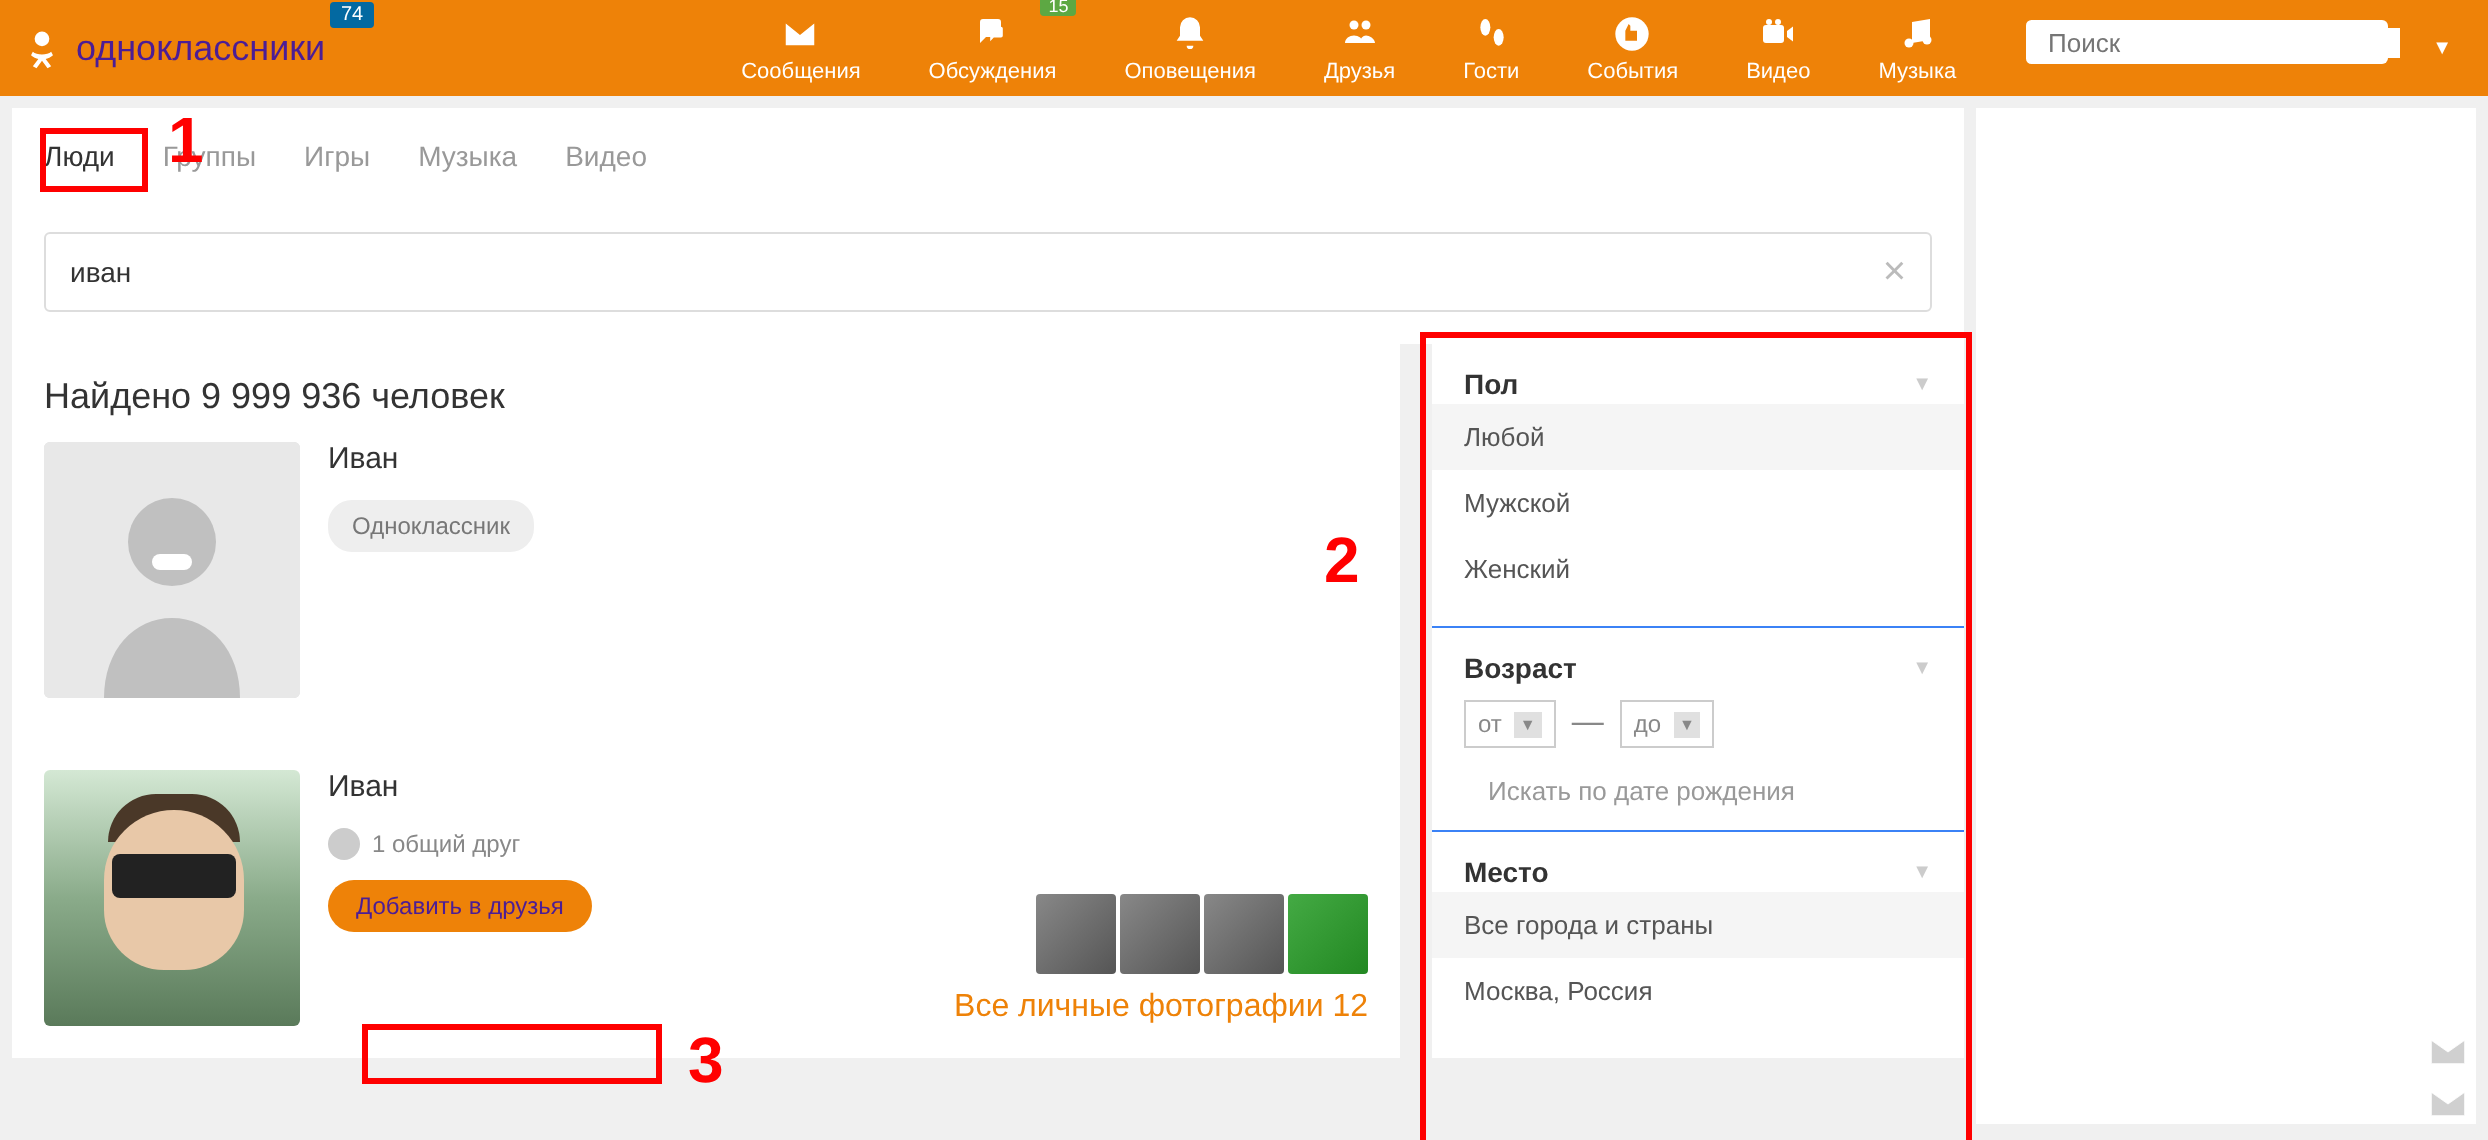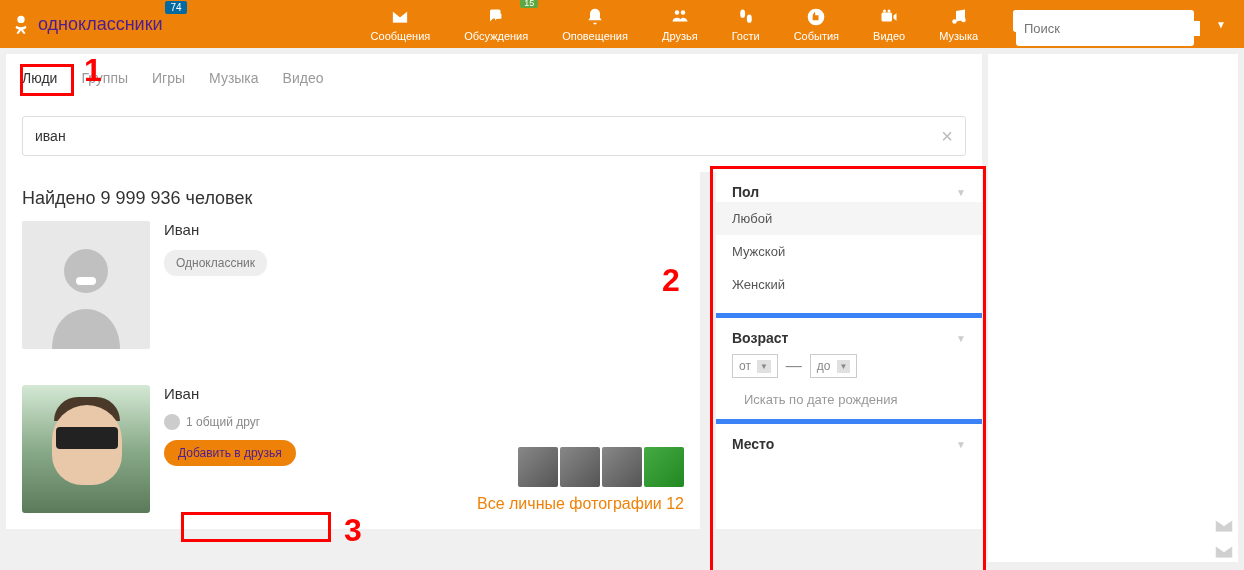--- a/index.html
+++ b/index.html
@@ -9,21 +9,21 @@
 .logo-section { display: flex; align-items: center; position: relative; }
 .logo-icon { width: 22px; height: 22px; margin-right: 6px; }
 .logo-text { color: #4c1d95; font-size: 18px; font-weight: 500; }
 .logo-badge { position: absolute; top: -12px; right: -24px; background: #0369a1; color: #fff; font-size: 10px; padding: 1px 5px; border-radius: 2px; }
 
 .nav { display: flex; margin-left: 200px; gap: 18px; }
 .nav-item { display: flex; flex-direction: column; align-items: center; color: #fff; font-size: 11px; position: relative; cursor: pointer; padding: 4px 8px; }
 .nav-icon { width: 24px; height: 22px; display: flex; align-items: center; justify-content: center; margin-bottom: 2px; }
 .nav-badge { position: absolute; top: -4px; right: -2px; background: #5da843; color: #fff; font-size: 9px; padding: 0 4px; border-radius: 2px; }
 
-.search-box { position: absolute; right: 50px; top: 10px; width: 178px; height: 36px; background: #fff; border-radius: 3px; display: flex; align-items: center; padding: 0 8px; }
+.search-box { position: absolute; right: 50px; top: 10px; width: 178px; height: 22px; background: #fff; border-radius: 3px; display: flex; align-items: center; padding: 0 8px; }
 .search-input { border: none; outline: none; flex: 1; font-size: 13px; color: #999; }
 .search-glass { width: 14px; height: 14px; }
 .right-caret { position: absolute; right: 18px; color: #fff; font-size: 10px; cursor: pointer; }
 
 .content { display: flex; padding: 6px; gap: 6px; background: #f0f0f0; }
 .main { flex: 1; max-width: 980px; }
 .sidebar-right { width: 250px; background: #fff; height: 508px; }
 
 .tabs-card { background: #fff; padding: 16px 16px 0 16px; position: relative; }
 .tabs { display: flex; gap: 24px; }
@@ -56,21 +56,21 @@
 .photo-thumb { width: 40px; height: 40px; background: linear-gradient(135deg,#888,#555); border-radius: 2px; }
 .all-photos-link { color: #ee8208; font-size: 16px; text-align: right; margin-top: 8px; cursor: pointer; }
 .result-right { display: flex; flex-direction: column; align-items: flex-end; justify-content: flex-end; }
 
 .highlight-2 { position: absolute; top: -6px; left: 704px; width: 276px; height: 438px; border: 3px solid #ff0000; pointer-events: none; z-index: 5; }
 .annotation-2 { position: absolute; top: 90px; left: 656px; color: #ff0000; font-size: 32px; font-weight: bold; z-index: 6; }
 
 .highlight-3 { position: absolute; top: 340px; left: 175px; width: 150px; height: 30px; border: 3px solid #ff0000; pointer-events: none; z-index: 5; }
 .annotation-3 { position: absolute; top: 340px; left: 338px; color: #ff0000; font-size: 32px; font-weight: bold; z-index: 6; }
 
-.filter-section { padding: 12px 16px; border-bottom: 5px solid #3b82f6; }
+.filter-section { padding: 12px 16px; border-bottom: 1px solid #3b82f6; }
 .filter-header { display: flex; justify-content: space-between; align-items: center; font-size: 14px; font-weight: bold; color: #333; margin-bottom: 2px; }
 .filter-caret { color: #ccc; font-size: 10px; }
 .filter-options { margin: 0 -16px; }
 .filter-opt { padding: 9px 16px; font-size: 13px; color: #555; cursor: pointer; }
 .filter-opt.selected { background: #f5f5f5; }
 .age-row { display: flex; align-items: center; gap: 8px; margin-top: 8px; margin-bottom: 14px; }
 .age-select { border: 1px solid #ccc; padding: 4px 6px; font-size: 12px; color: #888; display: flex; align-items: center; gap: 6px; }
 .age-caret { background: #e0e0e0; padding: 2px 3px; font-size: 8px; }
 .age-dash { color: #888; }
 .birth-link { color: #999; font-size: 13px; cursor: pointer; margin-left: 12px; }
@@ -288,20 +288,24 @@
               </div>
           </div>
           <div class="birth-link">Искать по дате рождения</div>
         </div>
 
         <div class="filter-section" style="border:none">
           <div class="filter-header">
             <span>Место</span>
             <span class="filter-caret">▼</span>
           </div>
+          <div class="filter-options">
+            <div class="filter-opt selected">Все города и страны</div>
+            <div class="filter-opt">Москва, Россия</div>
+          </div>
         </div>
       </div>
 
       <div class="highlight-2"></div>
       <div class="annotation-2">2</div>
       <div class="highlight-3"></div>
       <div class="annotation-3">3</div>
     </div>
   </div>
 

